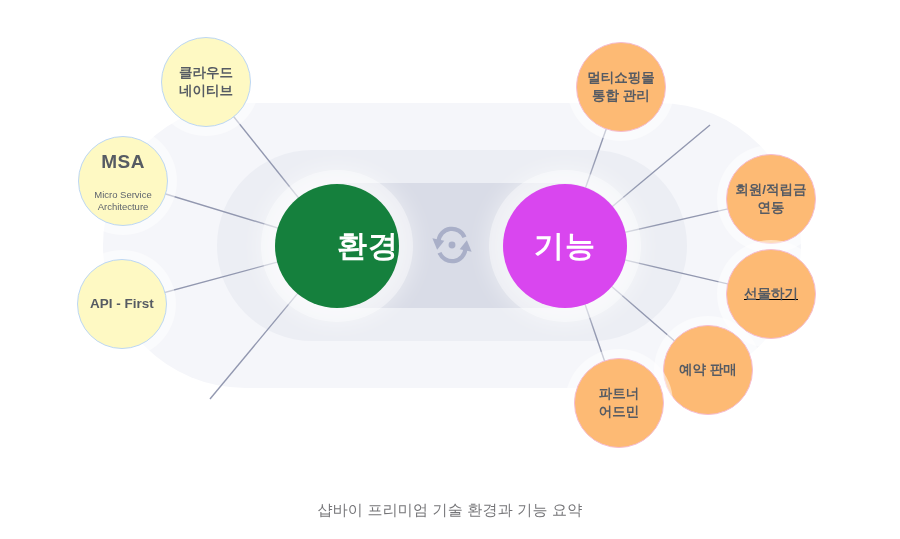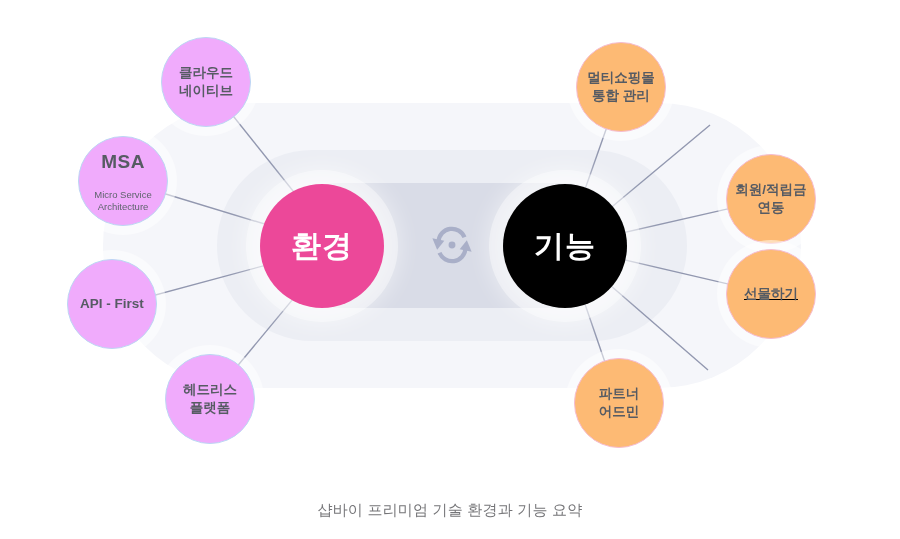--- a/index.html
+++ b/index.html
@@ -30,39 +30,39 @@
   svg.lines { position: absolute; left: 0; top: 0; }
 
   
   .hub {
     position: absolute;
     width: 124px; height: 124px;
     border-radius: 50%;
     display: flex; align-items: center; justify-content: center;
     box-shadow: 0 0 0 14px rgba(255,255,255,0.40), 0 0 22px 16px rgba(255,255,255,0.45);
   }
-  .hub-env  { left: 260px; top: 184px; background: #ec4899; }
-  .hub-func { left: 503px; top: 184px; background: #000000; }
+  .hub-env  { left: 275px; top: 184px; background: #15803d; justify-content: flex-end; }
+  .hub-func { left: 503px; top: 184px; background: #d946ef; }
   .hub-label {
     color: #ffffff; font-size: 30px; font-weight: 700;
     letter-spacing: 1px; line-height: 1;
   }
 
   
   .node {
     position: absolute;
     width: 88px; height: 88px;
     border-radius: 50%;
     transform: translate(-50%, -50%);
     display: flex; flex-direction: column;
     align-items: center; justify-content: center;
     text-align: center;
     box-shadow: 0 0 0 9px rgba(255,255,255,0.50);
   }
-  .node.blue { background: #f0abfc; border: 1.5px solid #bcd7f4; }
+  .node.blue { background: #fef9c3; border: 1.5px solid #bcd7f4; }
   .node.pink { background: #fdba74; border: 1.5px solid #f5bcd2; }
   .node-label {
     white-space: pre-line;
     font-size: 13.5px; font-weight: 600;
     color: #565b63; line-height: 1.35;
   }
   .node-label.big { font-size: 19px; letter-spacing: .5px; }
   .node-sub {
     white-space: pre-line;
     font-size: 9.5px; font-weight: 400;
@@ -123,39 +123,38 @@
 
   <div class="node blue" style="left:206px; top:82px;">
     <span class="node-label">클라우드
 네이티브</span>
   </div>
   <div class="node blue" style="left:123px; top:181px;">
     <span class="node-label big">MSA</span>
     <span class="node-sub">Micro Service
 Architecture</span>
   </div>
-  <div class="node blue" style="left:112px; top:304px;">
+  <div class="node blue" style="left:122px; top:304px;">
     <span class="node-label">API - First</span>
-  </div>
-  <div class="node blue" style="left:210px; top:399px;">
-    <span class="node-label">헤드리스
-플랫폼</span>
   </div>
 
   <div class="node pink" style="left:621px; top:87px;">
     <span class="node-label">멀티쇼핑몰
 통합 관리</span>
   </div>
   <div class="node pink" style="left:771px; top:199px;">
     <span class="node-label">회원/적립금
 연동</span>
   </div>
   <div class="node pink" style="left:771px; top:294px;text-decoration:underline;">
     <span class="node-label">선물하기</span>
   </div>
+  <div class="node pink" style="left:708px; top:370px;">
+    <span class="node-label">예약 판매</span>
+  </div>
   <div class="node pink" style="left:619px; top:403px;">
     <span class="node-label">파트너
 어드민</span>
   </div>
 
   <div class="caption">샵바이 프리미엄 기술 환경과 기능 요약</div>
 
 </div>
 
 </body></html>

